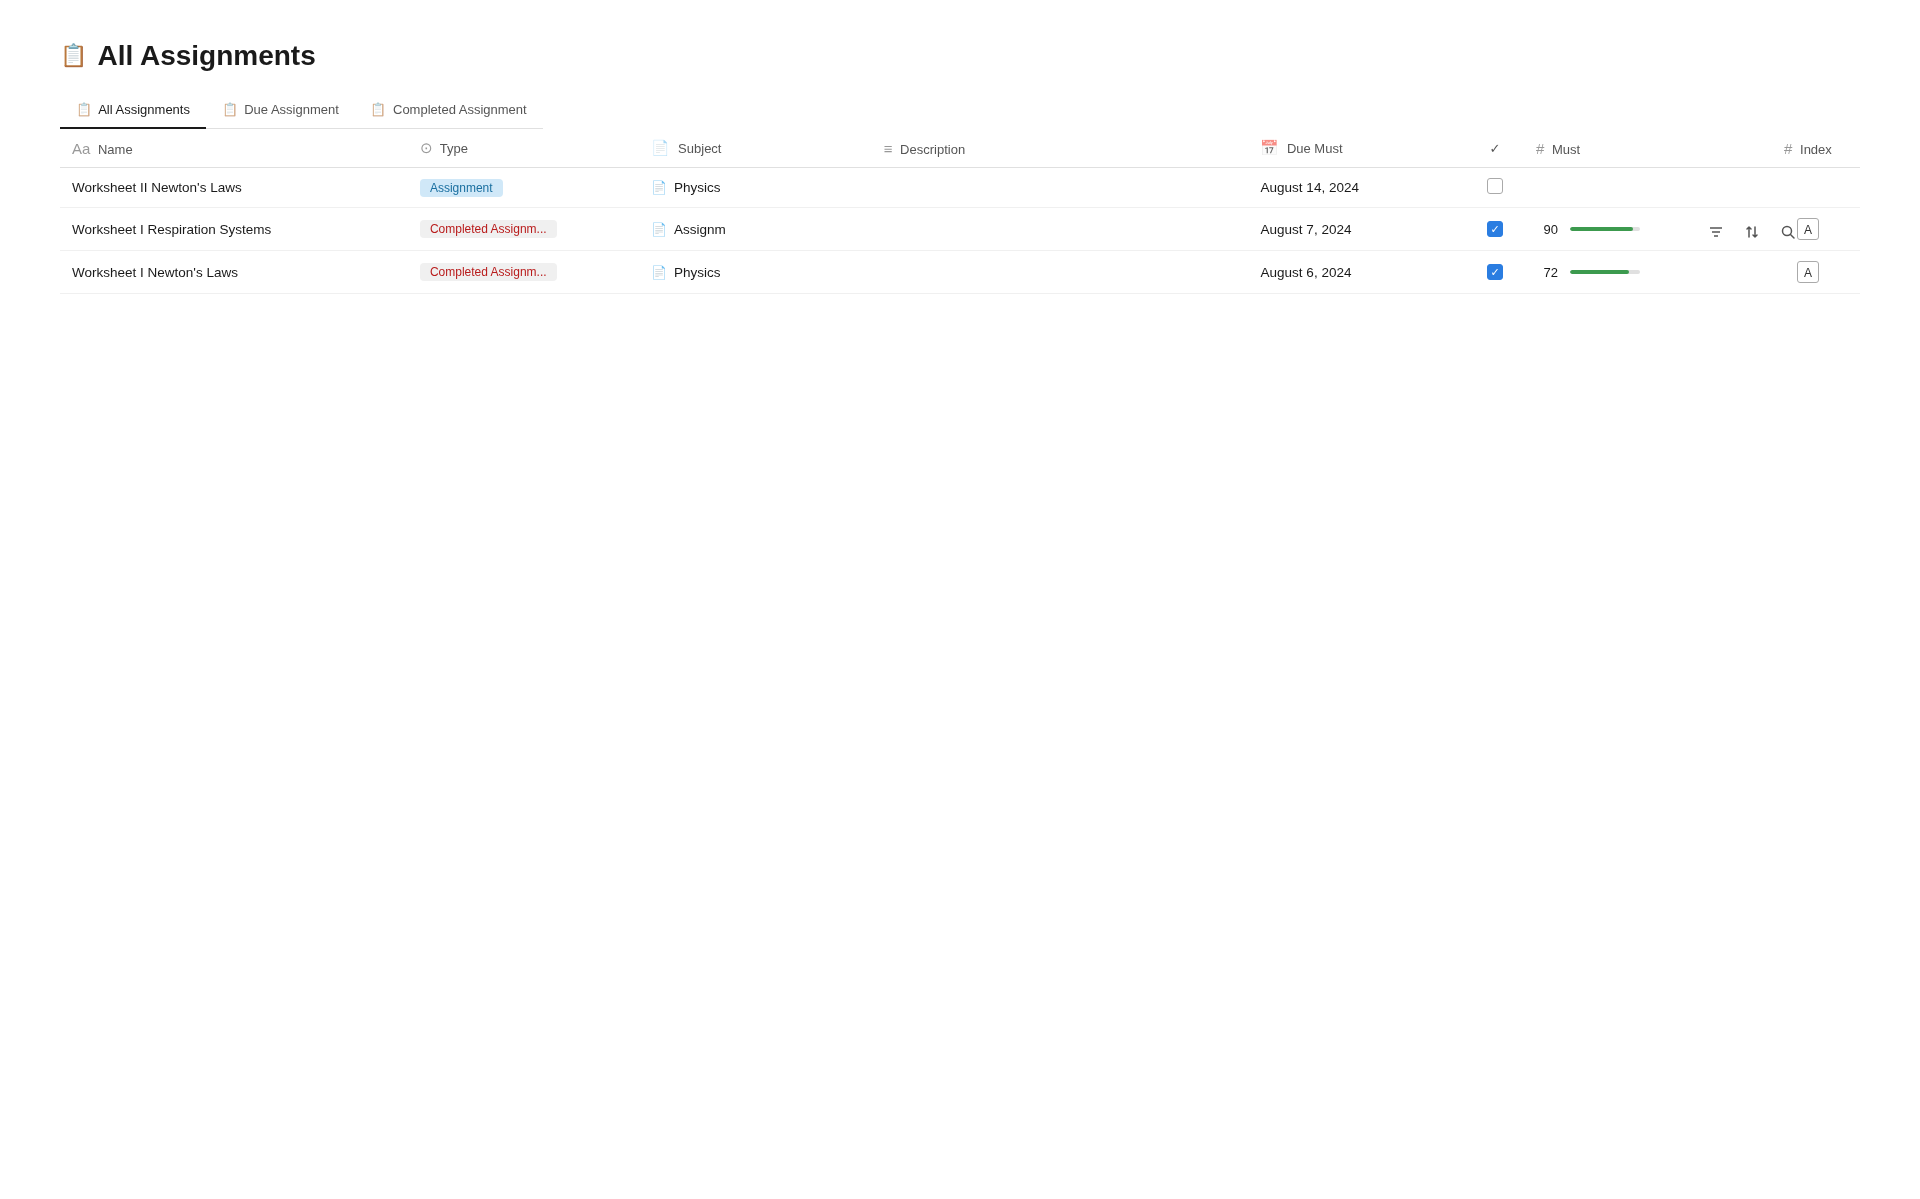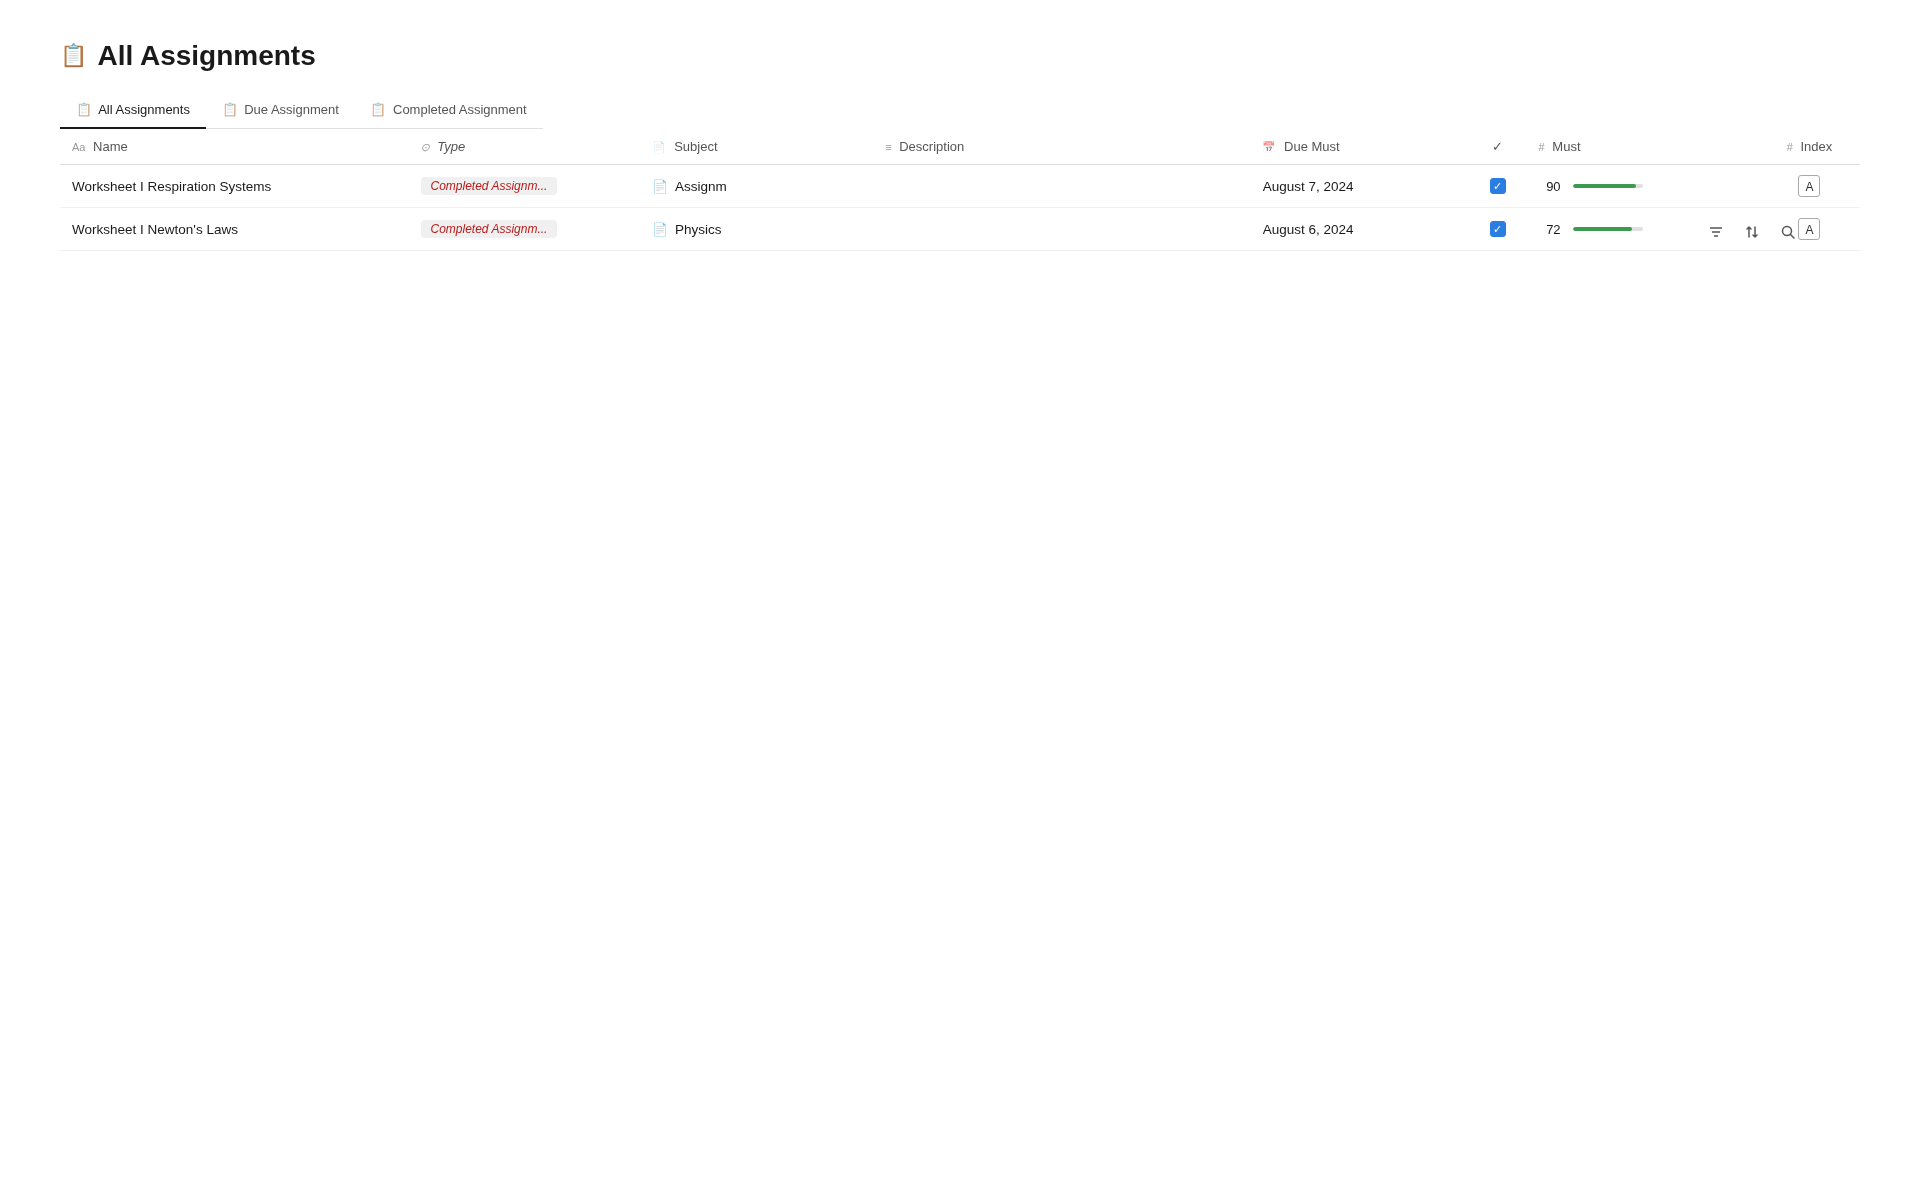--- a/index.html
+++ b/index.html
@@ -86,35 +86,35 @@
 
     th {
       padding: 10px 12px;
       text-align: left;
       font-weight: 500;
       font-size: 13px;
       color: #555;
       white-space: nowrap;
     }
     th .col-icon {
-      font-size: 11px;
+      font-size: 15px;
       margin-right: 4px;
       opacity: 0.6;
     }
 
     td {
       padding: 10px 12px;
       font-size: 13.5px;
       color: #1a1a1a;
       border-bottom: 1px solid #f0f0f0;
       vertical-align: middle;
     }
 
     .col-name { width: 240px; }
-    .col-type { width: 160px; font-style: italic; }
+    .col-type { width: 160px; }
     .col-subject { width: 160px; }
     .col-desc { width: 260px; }
     .col-due { width: 150px; }
     .col-done { width: 40px; text-align: center; }
     .col-grade { width: 160px; }
     .col-index { width: 60px; text-align: center; }
 
     .badge {
       display: inline-block;
       padding: 2px 10px;
@@ -284,20 +284,35 @@
           </th>
           <th class="col-index">
             <span class="col-icon">#</span>
             <span>Index</span>
           </th>
         </tr>
       </thead>
       <tbody id="table-body">
 
           <tr>
+            <td class="col-name">Worksheet II Newton's Laws</td>
+            <td class="col-type"><span class="badge badge-assignment">Assignment</span></td>
+            <td class="col-subject">
+              <span class="subject-cell">
+                <span class="doc-icon">📄</span>
+                <span>Physics</span>
+              </span>
+            </td>
+            <td class="col-desc"></td>
+            <td class="col-due">August 14, 2024</td>
+            <td class="col-done"><span class="checkbox-unchecked"></span></td>
+            <td class="col-grade"></td>
+            <td class="col-index"></td>
+          </tr>
+          <tr>
             <td class="col-name">Worksheet I Respiration Systems</td>
             <td class="col-type"><span class="badge badge-completed">Completed Assignm...</span></td>
             <td class="col-subject">
               <span class="subject-cell">
                 <span class="doc-icon">📄</span>
                 <span>Assignm</span>
               </span>
             </td>
             <td class="col-desc"></td>
             <td class="col-due">August 7, 2024</td>

